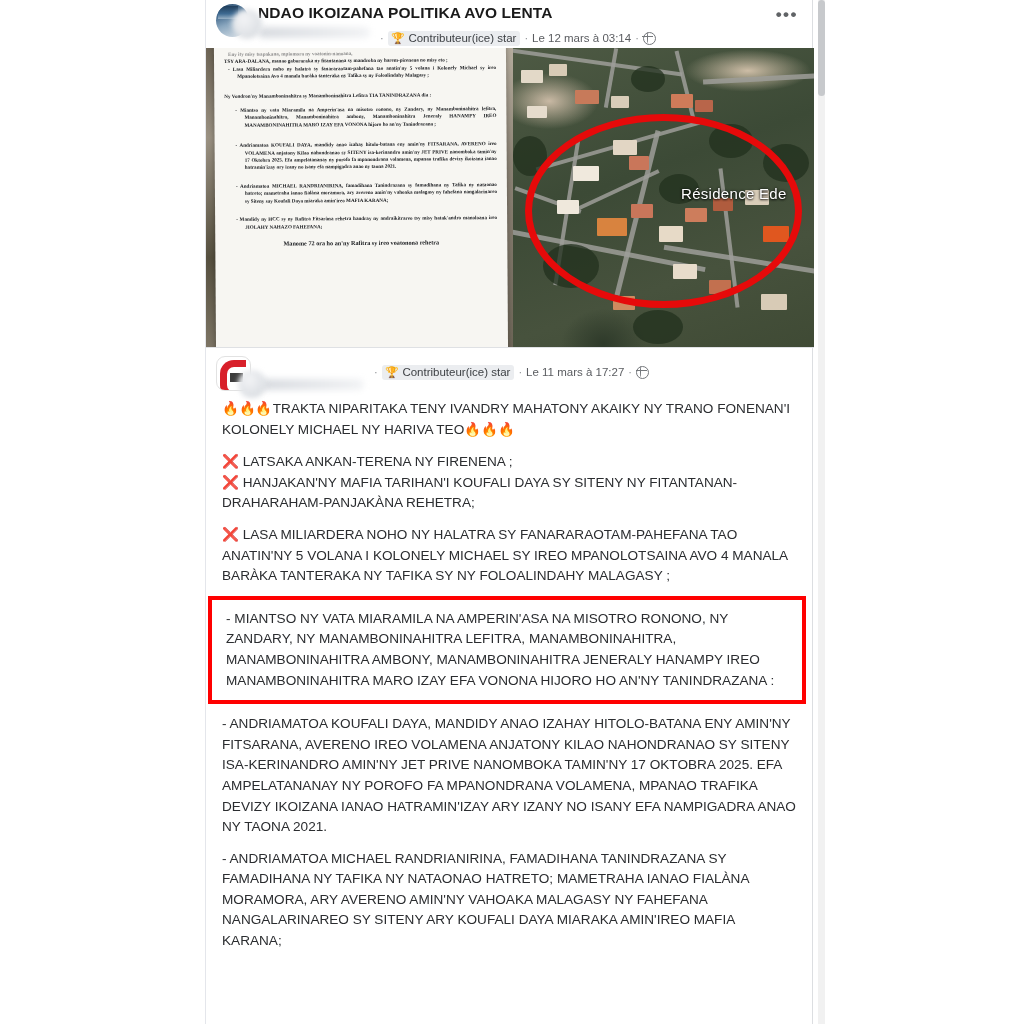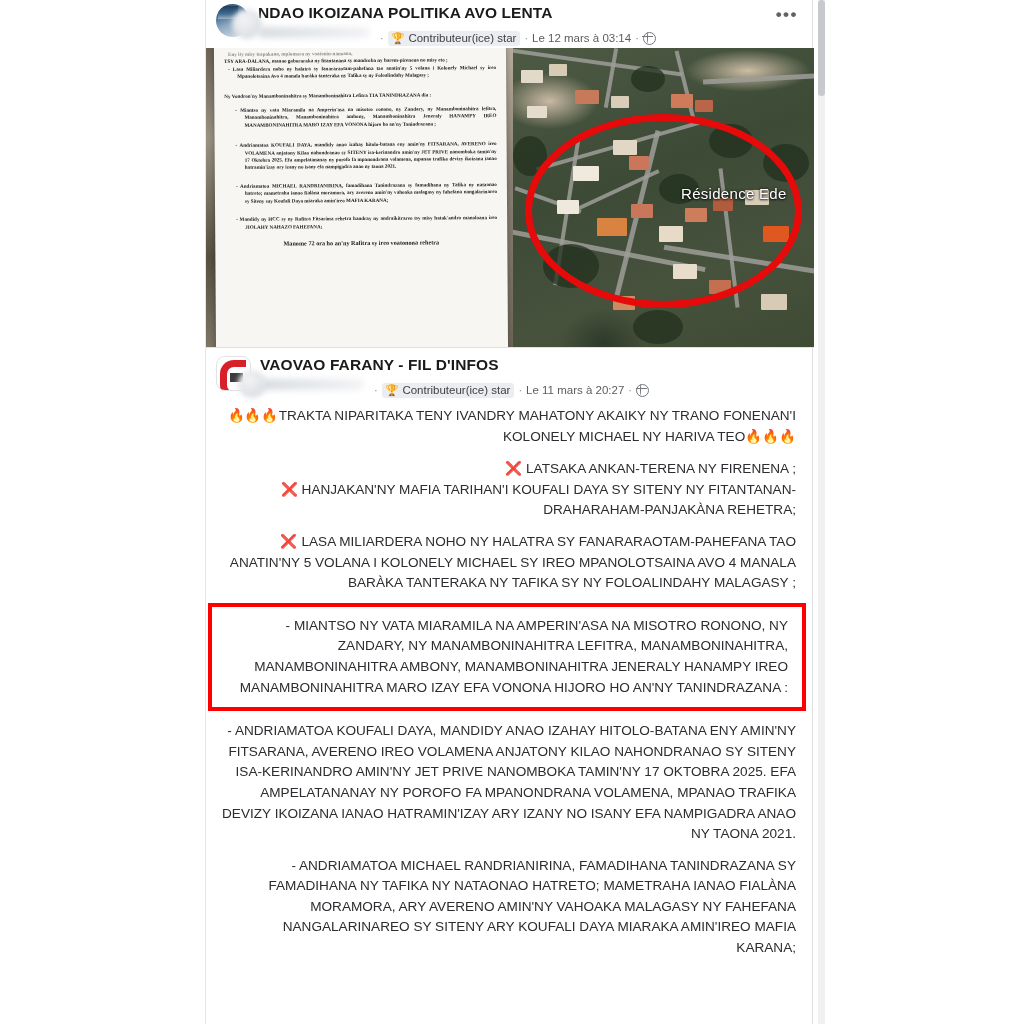--- a/index.html
+++ b/index.html
@@ -164,21 +164,20 @@
   .attach-sep{
     position:absolute;left:0;bottom:0;width:608px;height:1px;background:#dfe1e4;
   }
 
   
   .post-body{padding:6px 16px 0 16px;}
   .ptext{
     font-size:13.6px;line-height:20.6px;color:#2b2d30;
     margin:0 0 11px 0;
     font-family:"Liberation Sans", sans-serif;
-    text-align:right;
   }
   .ptext.tight{margin-bottom:0;margin-top:12px;}
 
   .hl-wrap{position:relative;margin:0 -16px;padding:0;}
   .hl-box{
     position:relative;
     border:4px solid #ff0000;
     margin:0 6px 0 2px;
     padding:9px 14px 9px 14px;
     background:#ffffff;
@@ -294,30 +293,29 @@
     </div>
 
     <div>
       <div class="post-head" style="padding-top:8px;">
         <div class="ph-row">
           <div class="avatar a2">
             <span class="swoosh"></span>
             <span class="blk"></span>
           </div>
           <div style="position:relative;flex:1;min-width:0;">
-            <div class="page-title">VAOVAO FARANY - FIL D'INFOS</div>
             <div class="meta-row">
               <span style="display:inline-block;width:110px;"></span>
               <span class="meta-dot">·</span>
               <span class="contrib">
                 <span class="trophy">🏆</span>
                 <span>Contributeur(ice) star</span>
               </span>
               <span class="meta-dot">·</span>
-              <span>Le 11 mars à 20:27</span>
+              <span>Le 11 mars à 17:27</span>
               <span class="meta-dot">·</span>
               <span class="globe"></span>
             </div>
             <div class="blurname" style="left:0px;top:23px;width:104px;height:11px;"></div>
           </div>
         </div>
         <div class="blurface" style="left:32px;top:22px;width:28px;height:28px;"></div>
       </div>
 
       <div class="post-body">

